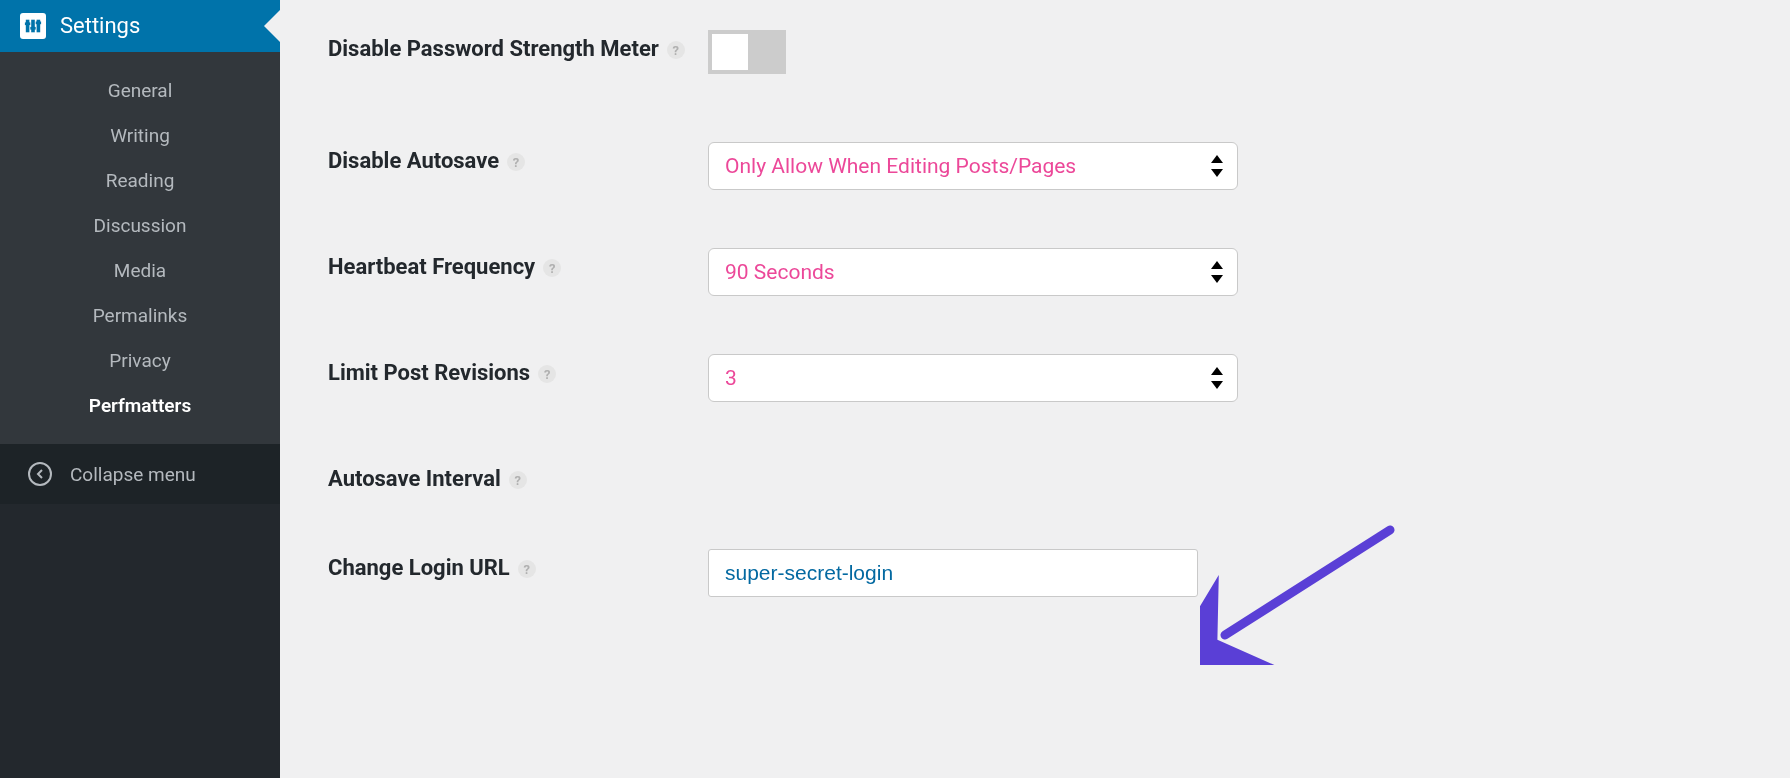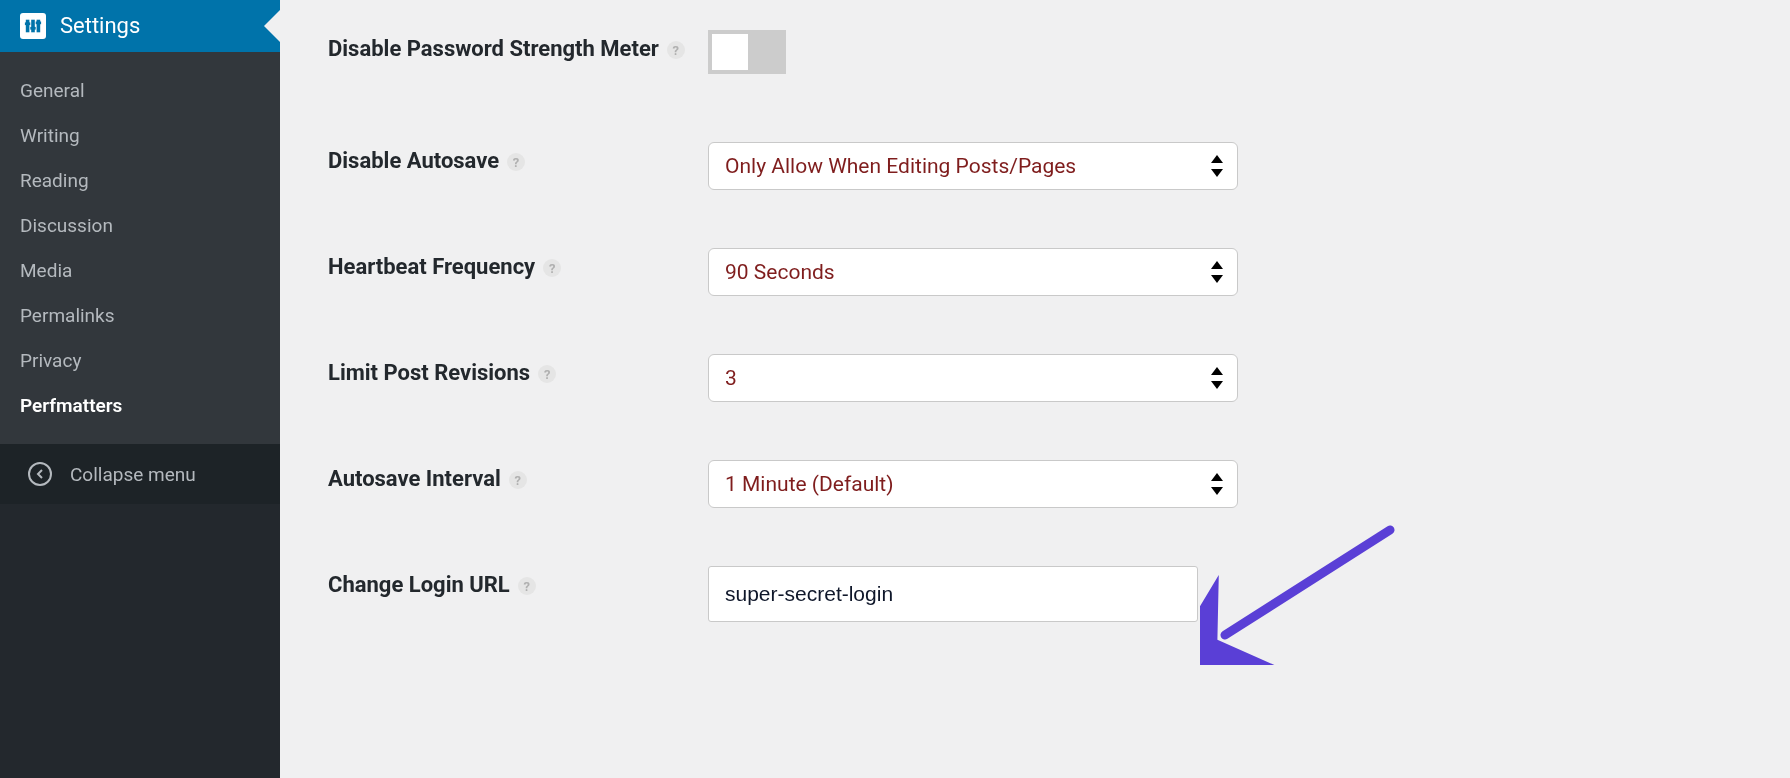--- a/index.html
+++ b/index.html
@@ -65,20 +65,21 @@
       color: #0073aa;
       font-size: 16px;
     }
     .sidebar-header-label {
       font-size: 22px;
       font-weight: 400;
     }
     .sidebar-menu {
       padding: 16px 0;
       background: #32373c;
+      text-align: center;
     }
     .sidebar-item {
       padding: 11px 20px;
       color: #b4b9be;
       font-size: 19px;
       cursor: pointer;
     }
     .sidebar-item.active {
       color: #fff;
       font-weight: 600;
@@ -162,21 +163,21 @@
       left: 4px;
     }
     .select-control {
       width: 530px;
       height: 48px;
       background: #fff;
       border: 1px solid #c9c9c9;
       border-radius: 6px;
       padding: 0 60px 0 16px;
       font-size: 21px;
-      color: #7f1d1d;
+      color: #ec4899;
       display: flex;
       align-items: center;
       position: relative;
       cursor: pointer;
     }
     .select-arrows {
       position: absolute;
       right: 14px;
       top: 50%;
       transform: translateY(-50%);
@@ -195,27 +196,27 @@
       border-right: 6px solid transparent;
     }
     .select-arrows::before {
       border-bottom: 8px solid #000;
     }
     .select-arrows::after {
       border-top: 8px solid #000;
     }
     .text-input {
       width: 490px;
-      height: 56px;
+      height: 48px;
       background: #fff;
       border: 1px solid #c9c9c9;
       border-radius: 3px;
       padding: 0 16px;
       font-size: 21px;
-      color: #0f172a;
+      color: #0369a1;
     }
     .annotation-arrow {
       position: absolute;
       left: 920px;
       top: 515px;
       pointer-events: none;
     }
   </style>
 </head>
 <body>
@@ -306,26 +307,20 @@
         <span class="select-arrows"></span>
       </div>
     </div>
   </div>
 
   <div class="form-row">
     <div class="form-label">
       <span class="label-text">Autosave Interval</span>
       <span class="help-icon">?</span>
     </div>
-    <div class="form-control">
-      <div class="select-control">
-        <span>1 Minute (Default)</span>
-        <span class="select-arrows"></span>
-      </div>
-    </div>
   </div>
 
   <div class="form-row">
     <div class="form-label">
       <span class="label-text">Change Login URL</span>
       <span class="help-icon">?</span>
     </div>
     <div class="form-control">
       <input type="text" class="text-input" value="super-secret-login" style="">
     </div>

